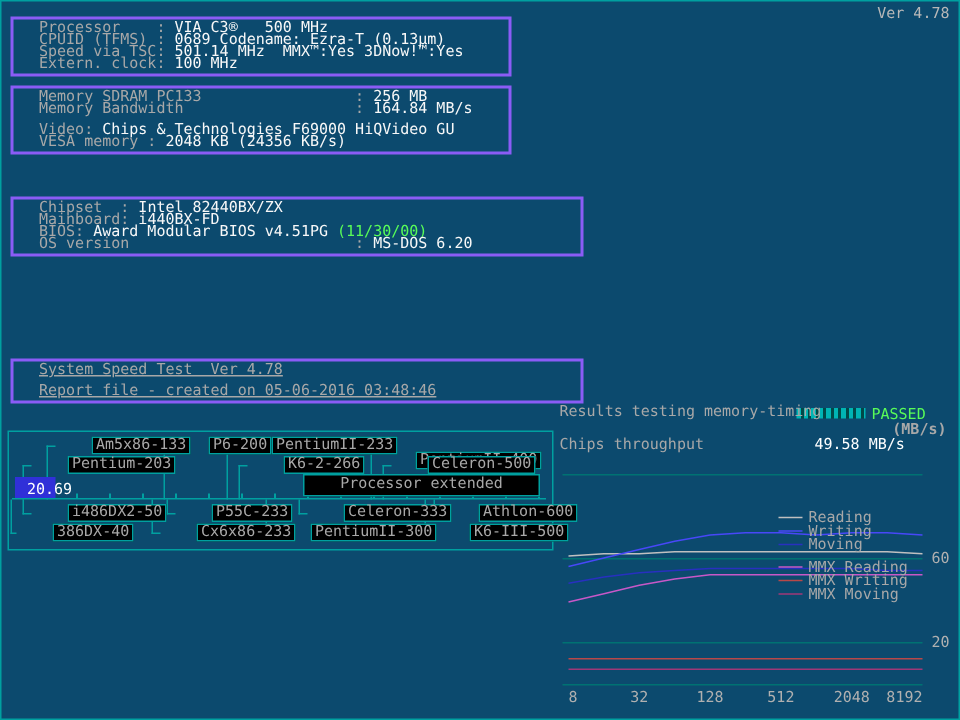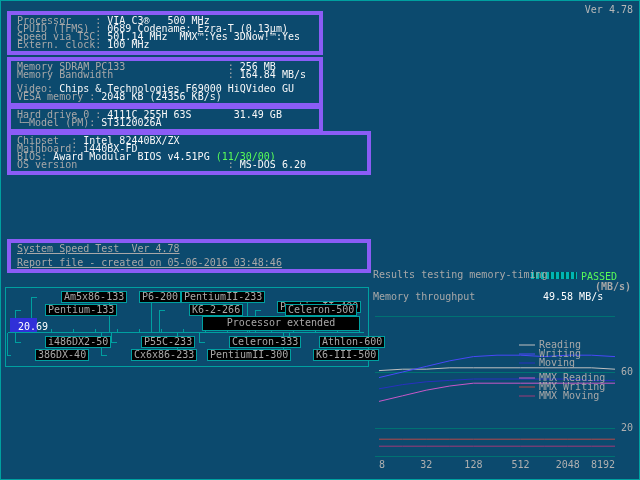--- a/index.html
+++ b/index.html
@@ -1,20 +1,20 @@
 <!DOCTYPE html>
 <html><head>
 <meta charset="utf-8">
 <style>
   html,body{margin:0;padding:0;background:#000;}
   .screen{position:relative;width:640px;height:480px;background:#0c4a6e;
           border:1px solid #00a0a0;box-sizing:border-box;overflow:hidden;
           font-family:"DejaVu Sans Mono",monospace;font-size:10px;color:#a8a8a8;}
   .ver{position:absolute;right:6px;top:3px;color:#b8b8b8;white-space:pre;}
-  .ibox{position:absolute;border:4px solid #8b5cf6;padding:2px 6px;white-space:pre;line-height:8px;}
+  .ibox{position:absolute;border:2px solid #8b5cf6;padding:2px 17px;white-space:pre;line-height:8px;}
   .trow{height:8px;}
   .trow.gap{margin-top:6px;}
   .lbl{color:#a8a8a8;}
   .val{color:#f8f8f8;}
   .grn{color:#58fc58;}
   
   .bench{position:absolute;left:4px;top:286px;width:362px;height:78px;border:1px solid #00a0a0;}
   .cpu{position:absolute;border:1px solid #00a0a0;padding:0 2px;height:10px;line-height:10px;
        white-space:pre;color:#a8a8a8;background:#000;z-index:2;margin-left:25px;}
   .conn{position:absolute;z-index:1;}
@@ -42,40 +42,39 @@
   svg text{font-family:"DejaVu Sans Mono",monospace;font-size:10px;}
 </style>
 </head>
 <body>
 
 <div class="screen">
   <div class="ver">Ver 4.78</div>
 
   <div class="ibox" id="box-processor" style="left:6px;top:10px;width:296px;"><div class="trow"><span class="lbl">Processor    : </span><span class="val">VIA C3®   500 MHz</span></div><div class="trow"><span class="lbl">CPUID (TFMS) : </span><span class="val">0689 Codename: Ezra-T (0.13µm)</span></div><div class="trow"><span class="lbl">Speed via TSC: </span><span class="val">501.14 MHz  MMX™:Yes 3DNow!™:Yes</span></div><div class="trow"><span class="lbl">Extern. clock: </span><span class="val">100 MHz</span></div></div>
   <div class="ibox" id="box-memory" style="left:6px;top:56px;width:296px;"><div class="trow"><span class="lbl">Memory SDRAM PC133                 : </span><span class="val">256 MB</span></div><div class="trow"><span class="lbl">Memory Bandwidth                   : </span><span class="val">164.84 MB/s</span></div><div class="trow gap"><span class="lbl">Video: </span><span class="val">Chips &amp; Technologies F69000 HiQVideo GU</span></div><div class="trow"><span class="lbl">VESA memory : </span><span class="val">2048 KB (24356 KB/s)</span></div></div>
-  <div class="ibox" id="box-hdd" style="left:6px;top:104px;width:296px;"><div class="trow"><span class="lbl">Hard drive 0 : </span><span class="val">4111C 255H 63S       31.49 GB</span></div><div class="trow"><span class="lbl">└─Model (PM): </span><span class="val">ST3120026A</span></div></div>
   <div class="ibox" id="box-system" style="left:6px;top:130px;width:344px;"><div class="trow"><span class="lbl">Chipset  : </span><span class="val">Intel 82440BX/ZX</span></div><div class="trow"><span class="lbl">Mainboard: </span><span class="val">i440BX-FD</span></div><div class="trow"><span class="lbl">BIOS: </span><span class="val">Award Modular BIOS v4.51PG </span><span class="grn">(11/30/00)</span></div><div class="trow"><span class="lbl">OS version                         : </span><span class="val">MS-DOS 6.20</span></div></div>
   <div class="ibox" id="box-report" style="left:6px;top:238px;width:344px;text-decoration:underline;"><div class="trow"><span class="lbl">System Speed Test  Ver 4.78</span></div><div class="trow gap"><span class="lbl">Report file - created on 05-06-2016 03:48:46</span></div></div>
 
   <div class="bench" id="bench">
     <div class="ticks"></div>
     <div class="scaleline"></div>
     <div class="bar"></div>
     <div class="score">20.69</div>
     <div class="btitle"><span>Processor extended</span></div>
   <div class="conn conn-up" style="left: 25px; top: 9px; width: 5px; height: 35px;"></div>
       <div class="cpu" style="left: 30px; top: 3px;">Am5x86-133</div>
       <div class="conn conn-up" style="left: 103px; top: 9px; width: 5px; height: 35px;"></div>
       <div class="cpu" style="left: 108px; top: 3px;">P6-200</div>
       <div class="conn conn-up" style="left: 145px; top: 9px; width: 5px; height: 35px;"></div>
       <div class="cpu" style="left: 150px; top: 3px;">PentiumII-233</div>
       <div class="conn conn-up" style="left: 241px; top: 9px; width: 5px; height: 35px;"></div>
       <div class="cpu" style="left: 246px; top: 13px;">PentiumII-400</div>
       <div class="conn conn-up" style="left: 9px; top: 22px; width: 5px; height: 22px;"></div>
-      <div class="cpu" style="left: 14px; top: 16px;">Pentium-133</div>
+      <div class="cpu" style="left: 14px; top: 16px;">Pentium-203</div>
       <div class="conn conn-up" style="left: 153px; top: 22px; width: 5px; height: 22px;"></div>
       <div class="cpu" style="left: 158px; top: 16px;">K6-2-266</div>
       <div class="conn conn-up" style="left: 249px; top: 22px; width: 5px; height: 22px;"></div>
       <div class="cpu" style="left: 254px; top: 16px;">Celeron-500</div>
       <div class="conn conn-dn" style="left: 9px; top: 45px; width: 5px; height: 9px;"></div>
       <div class="cpu" style="left: 14px; top: 48px;">i486DX2-50</div>
       <div class="conn conn-dn" style="left: 105px; top: 45px; width: 5px; height: 9px;"></div>
       <div class="cpu" style="left: 110px; top: 48px;">P55C-233</div>
       <div class="conn conn-dn" style="left: 193px; top: 45px; width: 5px; height: 9px;"></div>
       <div class="cpu" style="left: 198px; top: 48px;">Celeron-333</div>
@@ -89,21 +88,21 @@
       <div class="cpu" style="left: 176px; top: 61px;">PentiumII-300</div>
       <div class="conn conn-dn" style="left: 277px; top: 45px; width: 5px; height: 22px;"></div>
       <div class="cpu" style="left: 282px; top: 61px;">K6-III-500</div>
     </div>
 
   <div class="mem" id="mem">
     <div class="prog"></div>
     <div class="passed">PASSED</div>
     <div class="mline l2"><span>Results testing memory-timing</span></div>
     <div class="mline l2r">(MB/s)</div>
-    <div class="mline l3"><span>Memory throughput</span></div>
+    <div class="mline l3"><span>Chips throughput</span></div>
     <div class="l3v">49.58 MB/s</div>
     <svg id="memsvg" width="266" height="172">
         <line x1="4" x2="244" y1="153.5" y2="153.5" stroke="#007272" stroke-width="1"></line>
         <line x1="4" x2="244" y1="125.5" y2="125.5" stroke="#007272" stroke-width="1"></line>
         <line x1="4" x2="244" y1="69.5" y2="69.5" stroke="#007272" stroke-width="1"></line>
         <line x1="4" x2="244" y1="13.5" y2="13.5" stroke="#007272" stroke-width="1"></line>
         <text x="250" y="72.0" fill="#b0b0b0">60</text>
         <text x="250" y="128.0" fill="#b0b0b0">20</text>
         <text x="8.0" y="165" fill="#b0b0b0" text-anchor="start">8</text>
         <text x="55.2" y="165" fill="#b0b0b0" text-anchor="middle">32</text>

